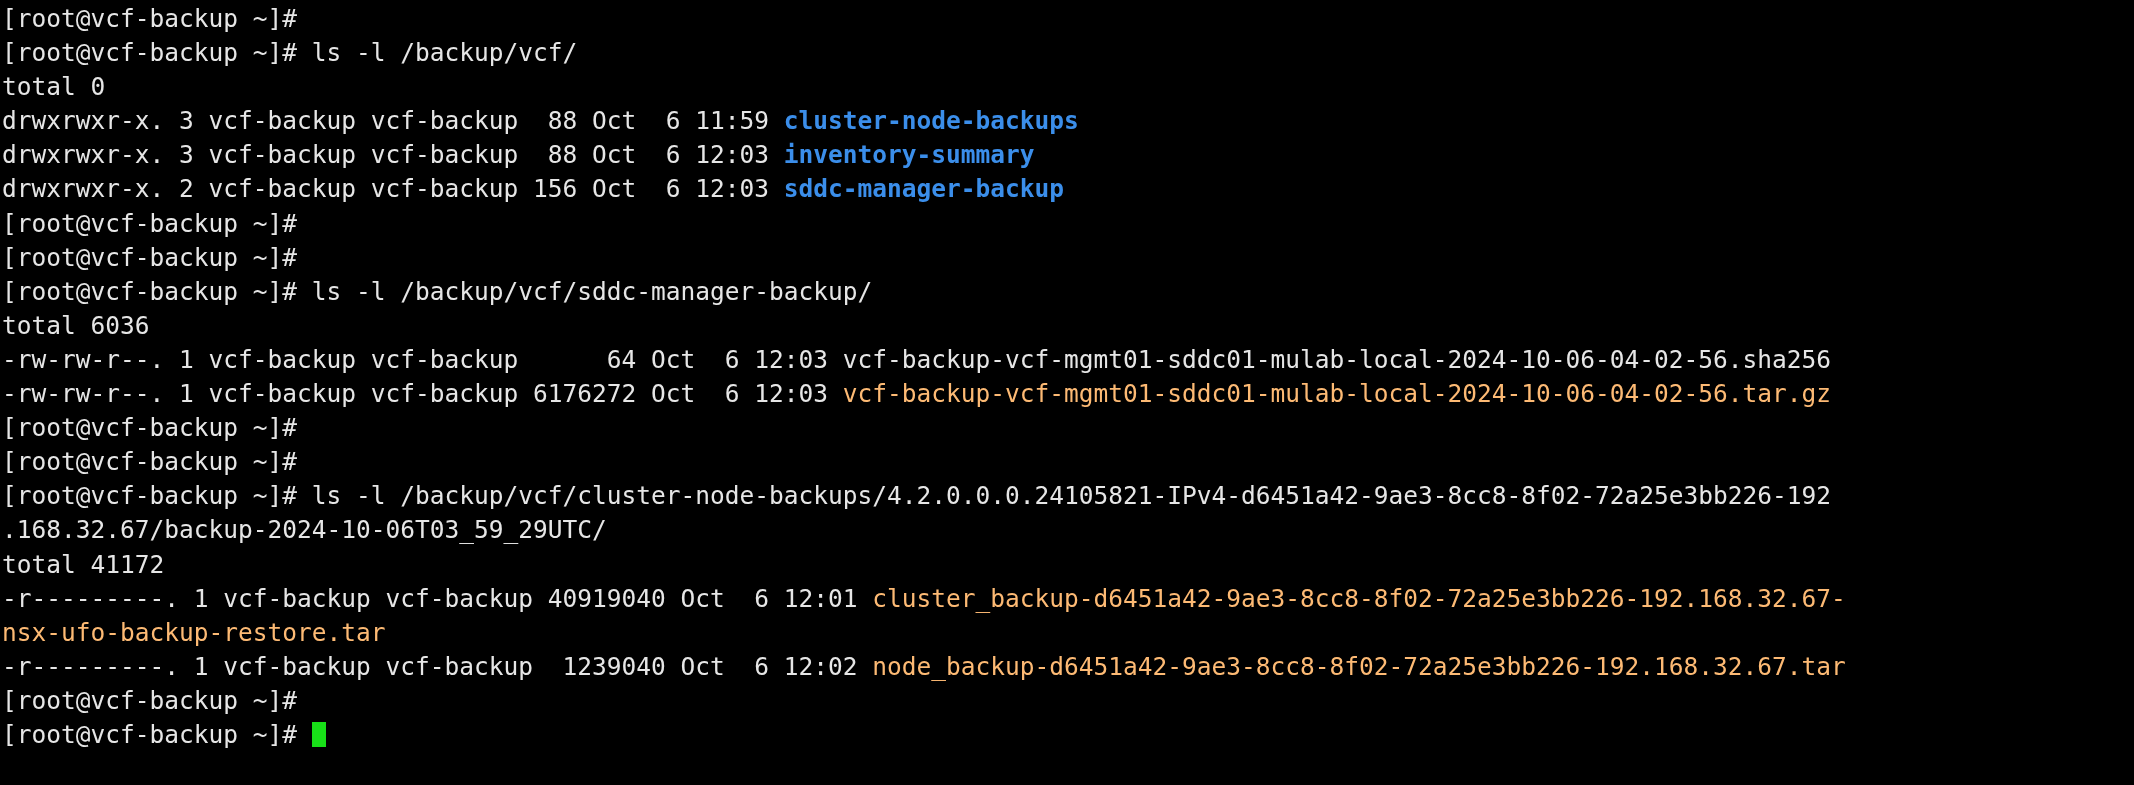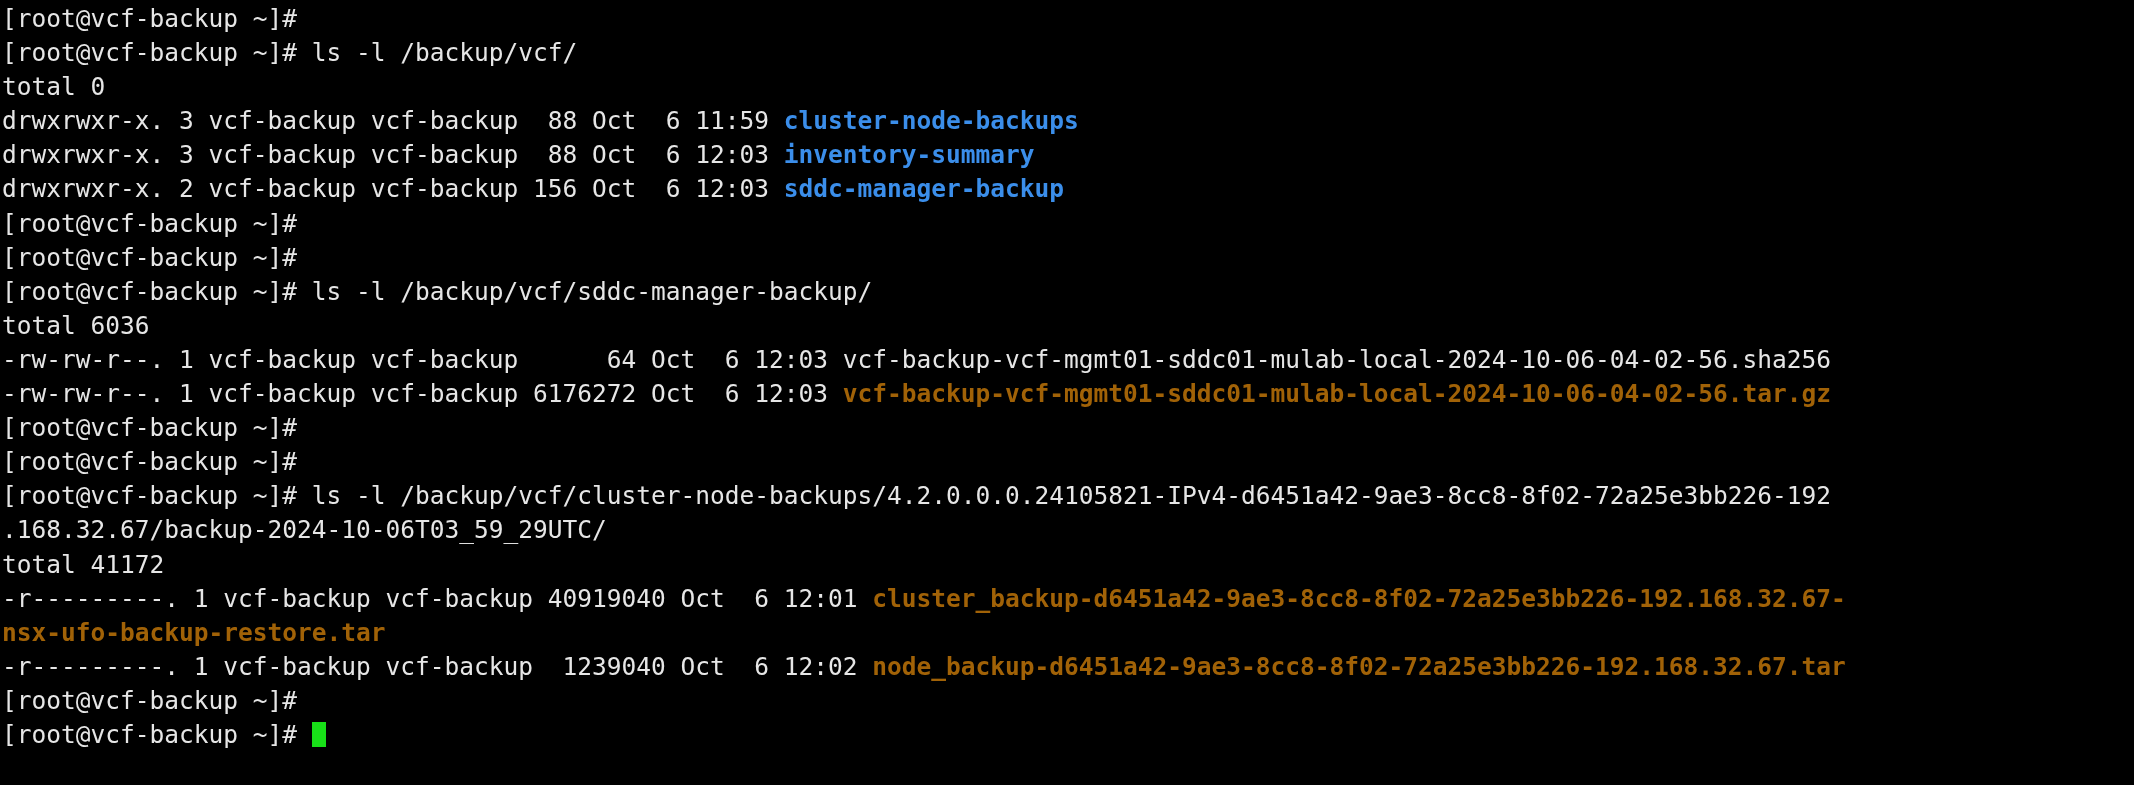--- a/index.html
+++ b/index.html
@@ -27,21 +27,21 @@
     letter-spacing: 0px;
     -webkit-font-smoothing: antialiased;
   }
   .line {
     height: 34.1px;
     white-space: pre;
     overflow: visible;
   }
   .w  { color: #e6e6e6; }
   .dir{ color: #3b8eea; font-weight: bold; text-align: center; }
-  .arc{ color: #a16207; font-weight: bold; margin-top: 28px; }
+  .arc{ color: #fdba74; font-weight: normal; margin-top: 28px; }
   .cursor {
     display: inline-block;
     width: 14.7px;
     height: 25px;
     background: #18e018;
     vertical-align: -4px;
   }
 </style>
 </head>
 <body>

